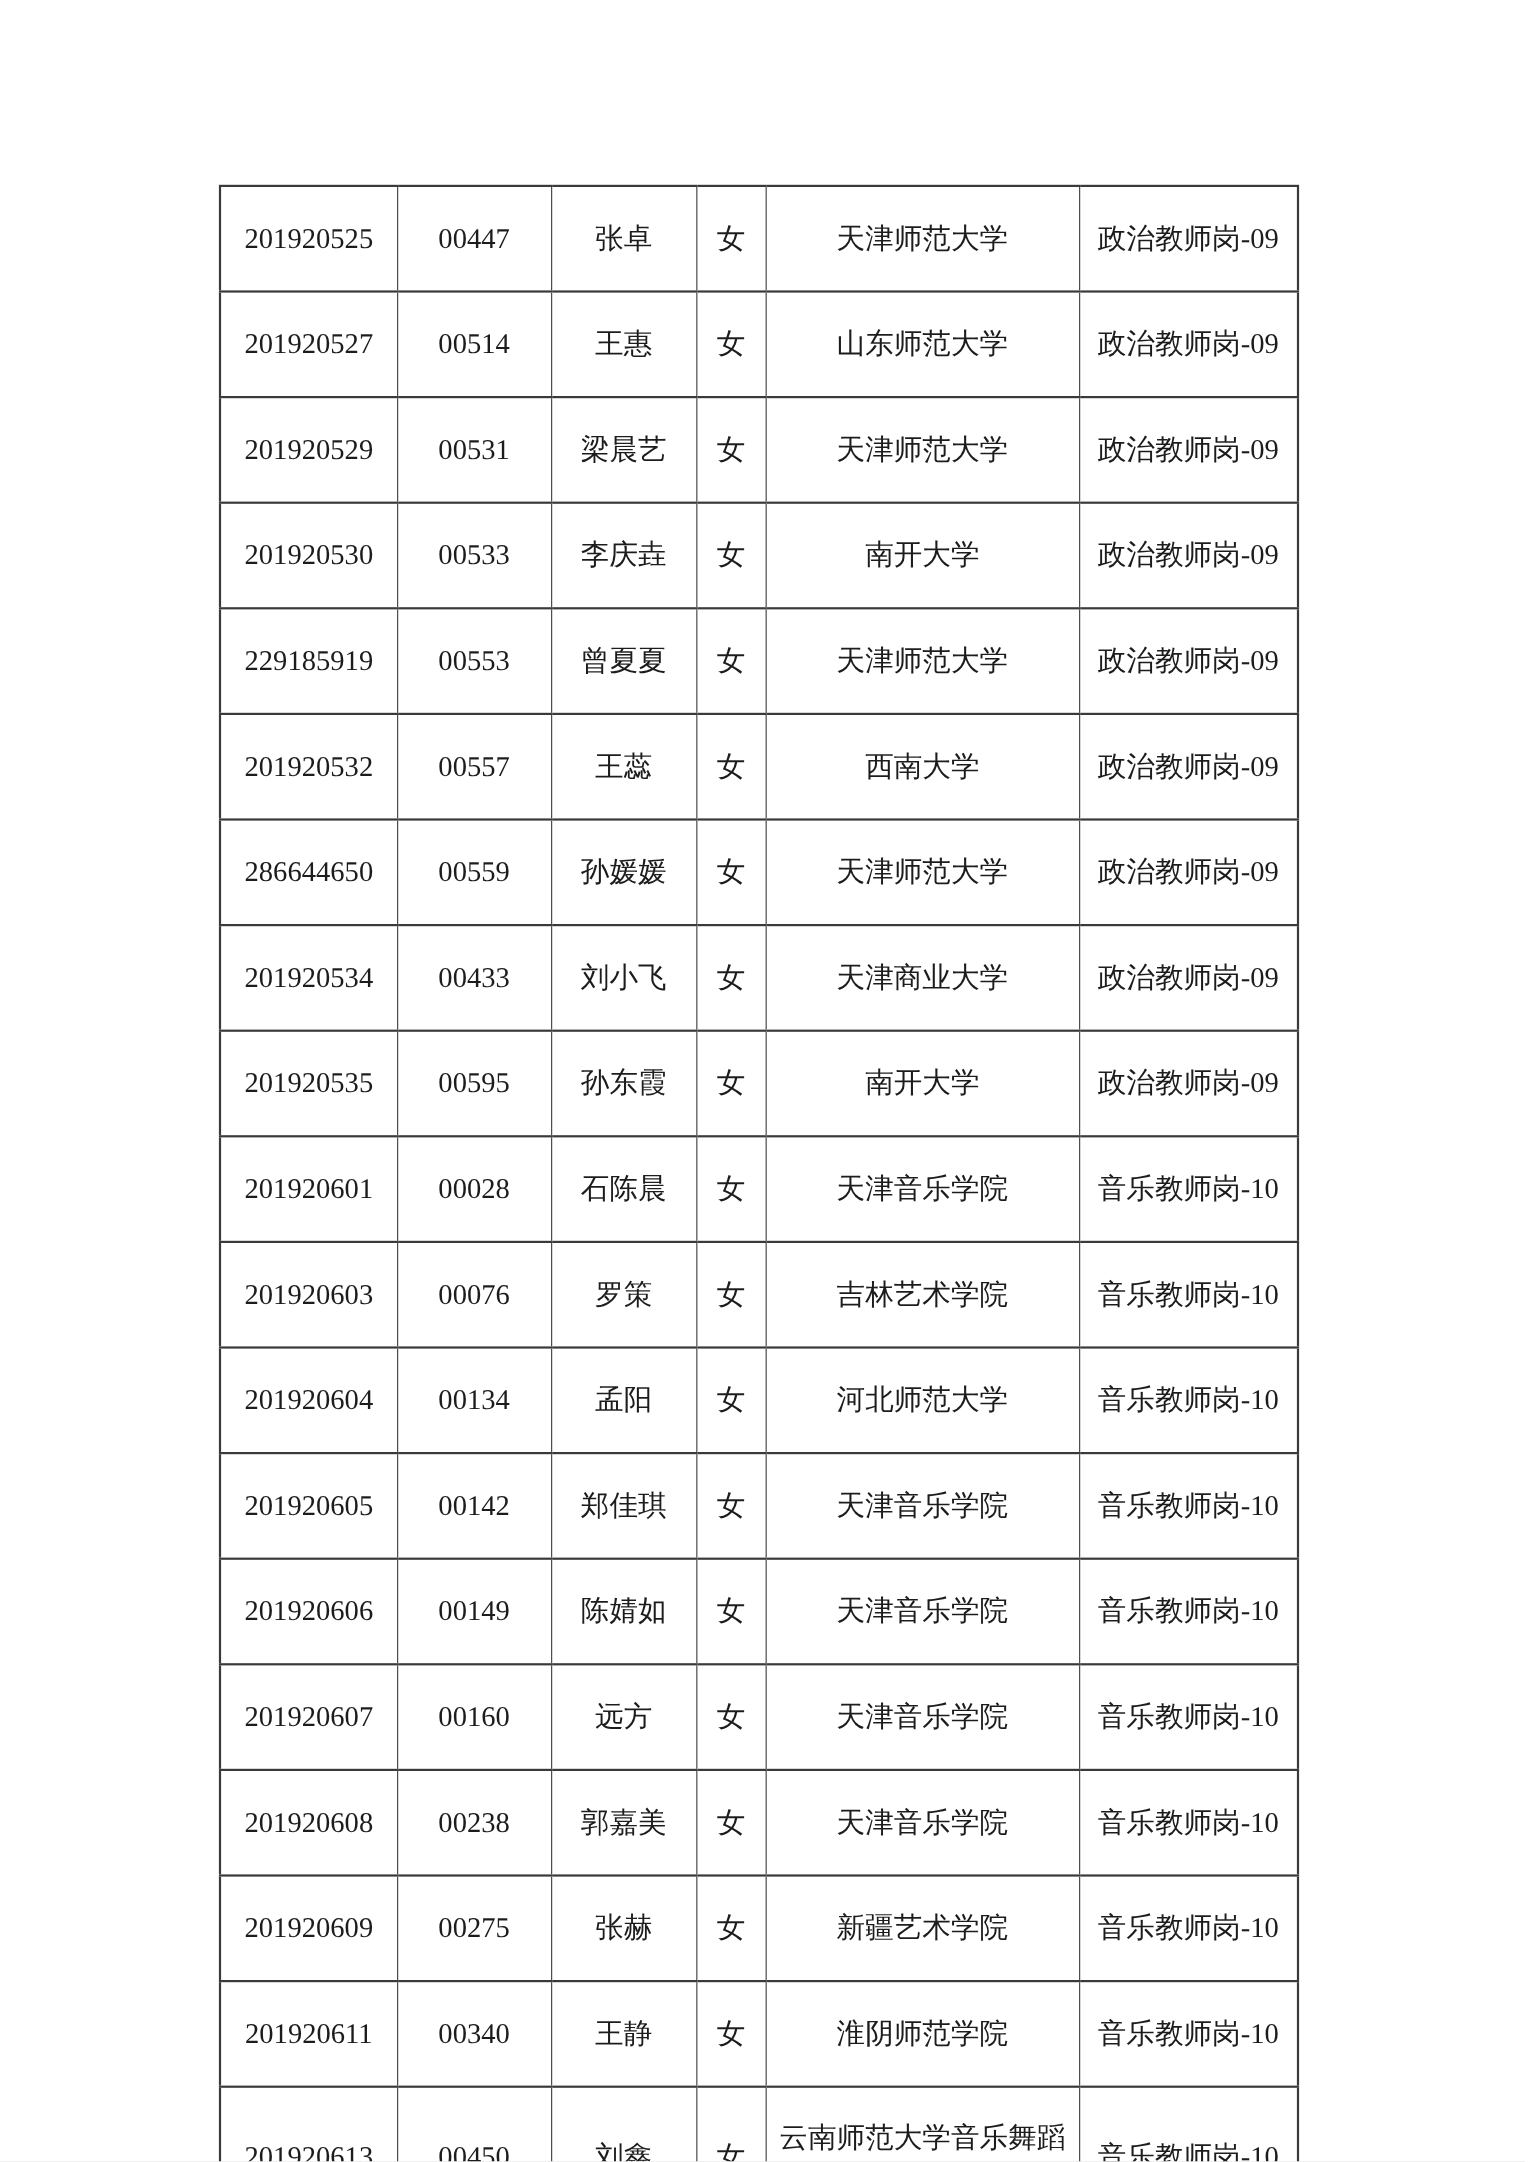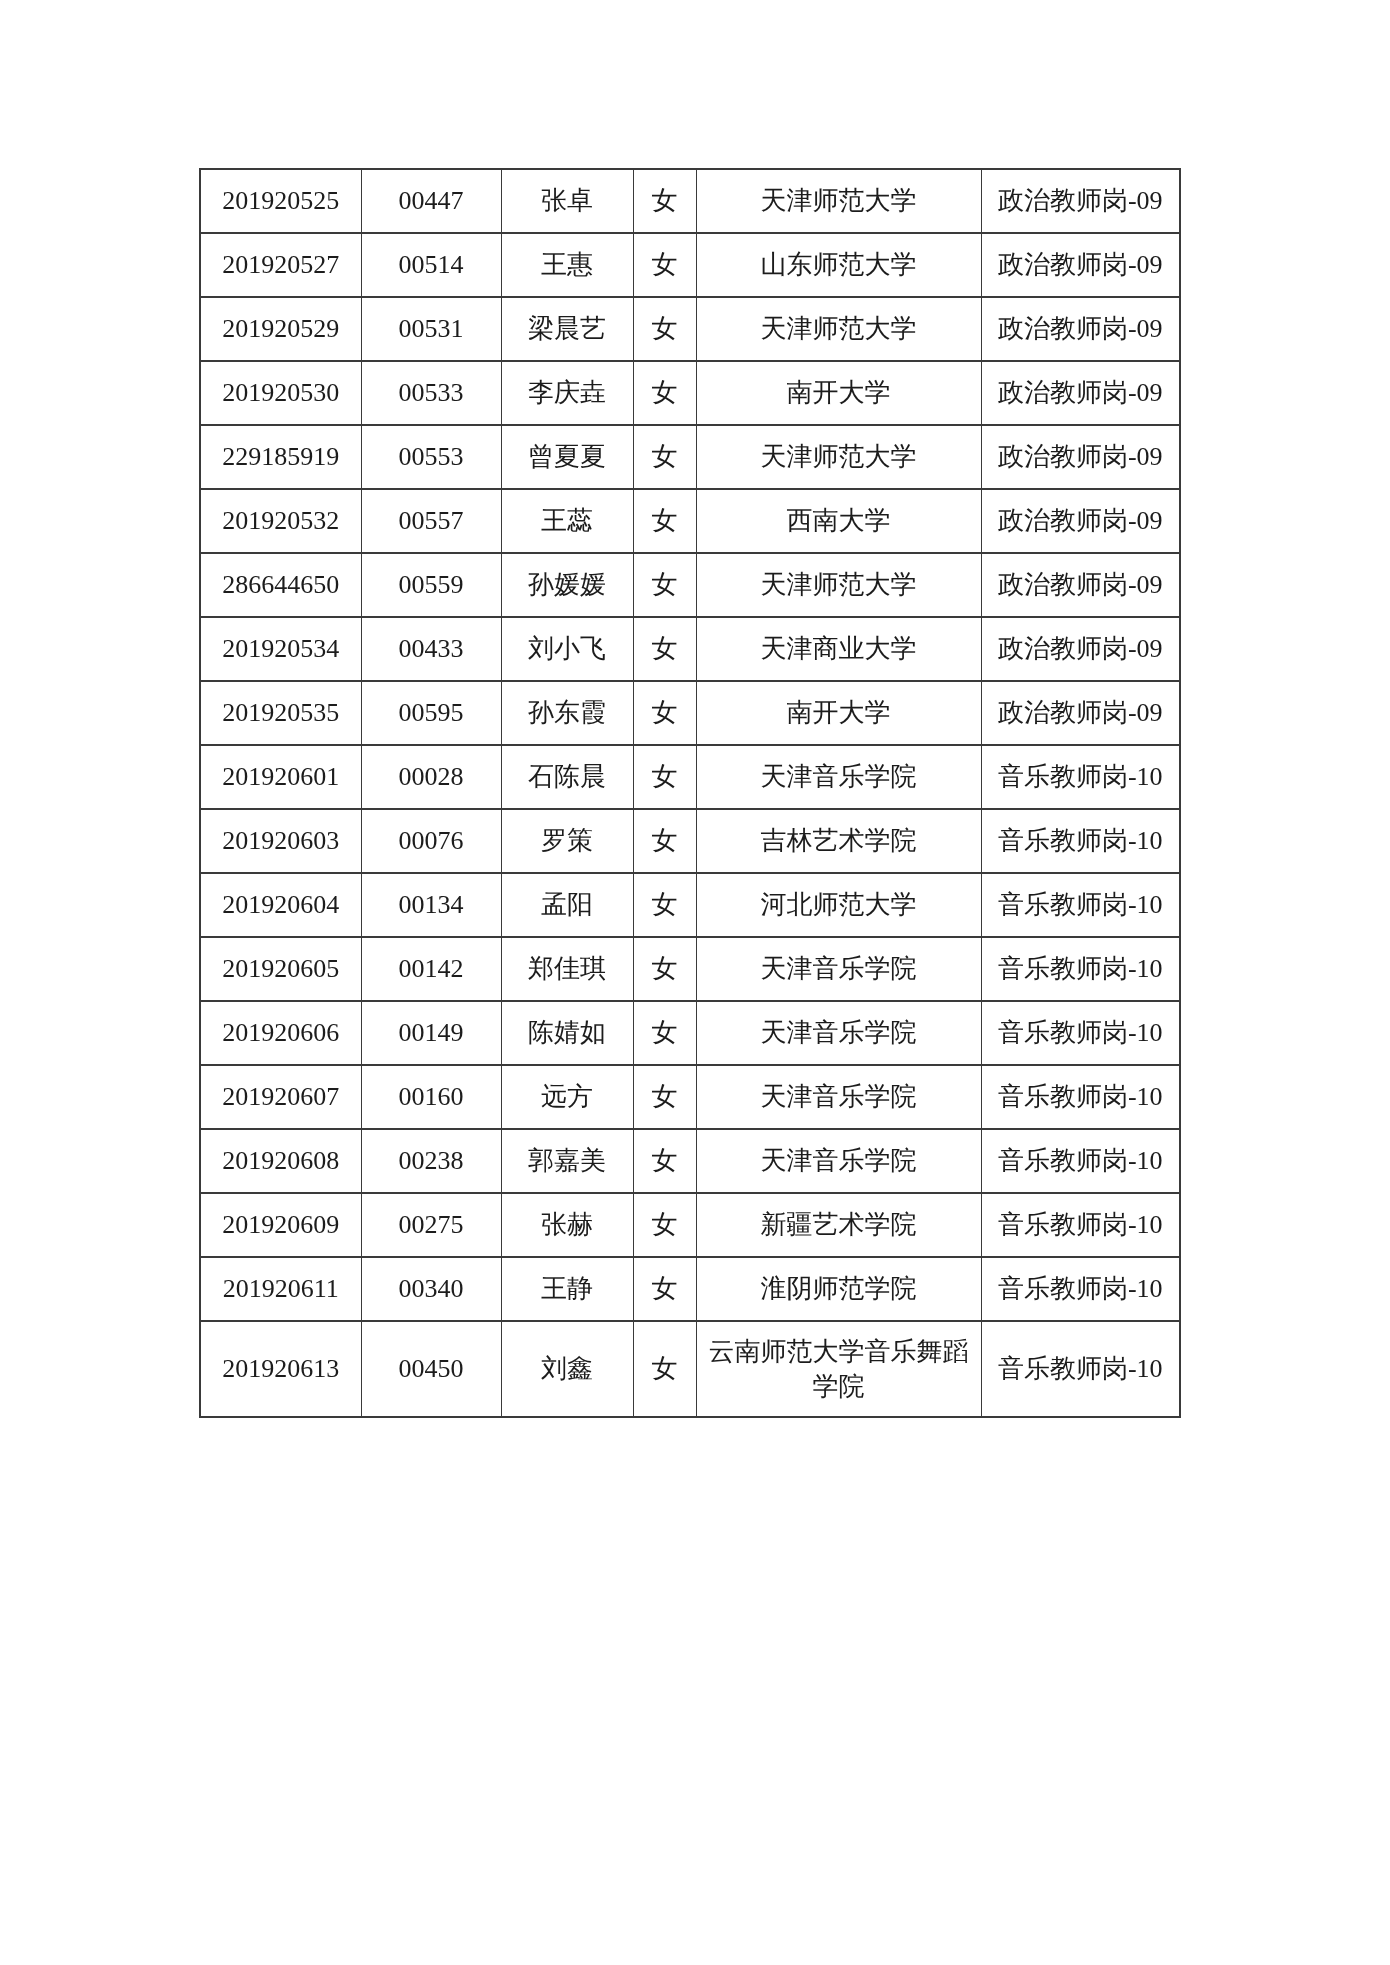--- a/index.html
+++ b/index.html
@@ -33,21 +33,21 @@
     text-align:center;
     vertical-align:middle;
     font-size:26px;
     line-height:1.35;
     color:var(--text);
     height:62px;
     padding:0 4px;
     overflow:hidden;
     word-break:break-all;
   }
-  table.roster td.col-school{padding:0 12px;}
+  table.roster td.col-school{padding:16px 12px;}
   table.roster tr.tall td{height:94px;}
   col.c-candidate_id{width:161px;}
   col.c-exam_number{width:140px;}
   col.c-name{width:132px;}
   col.c-gender{width:63px;}
   col.c-school{width:285px;}
   col.c-position{width:199px;}
 </style>
 </head>
 <body>

